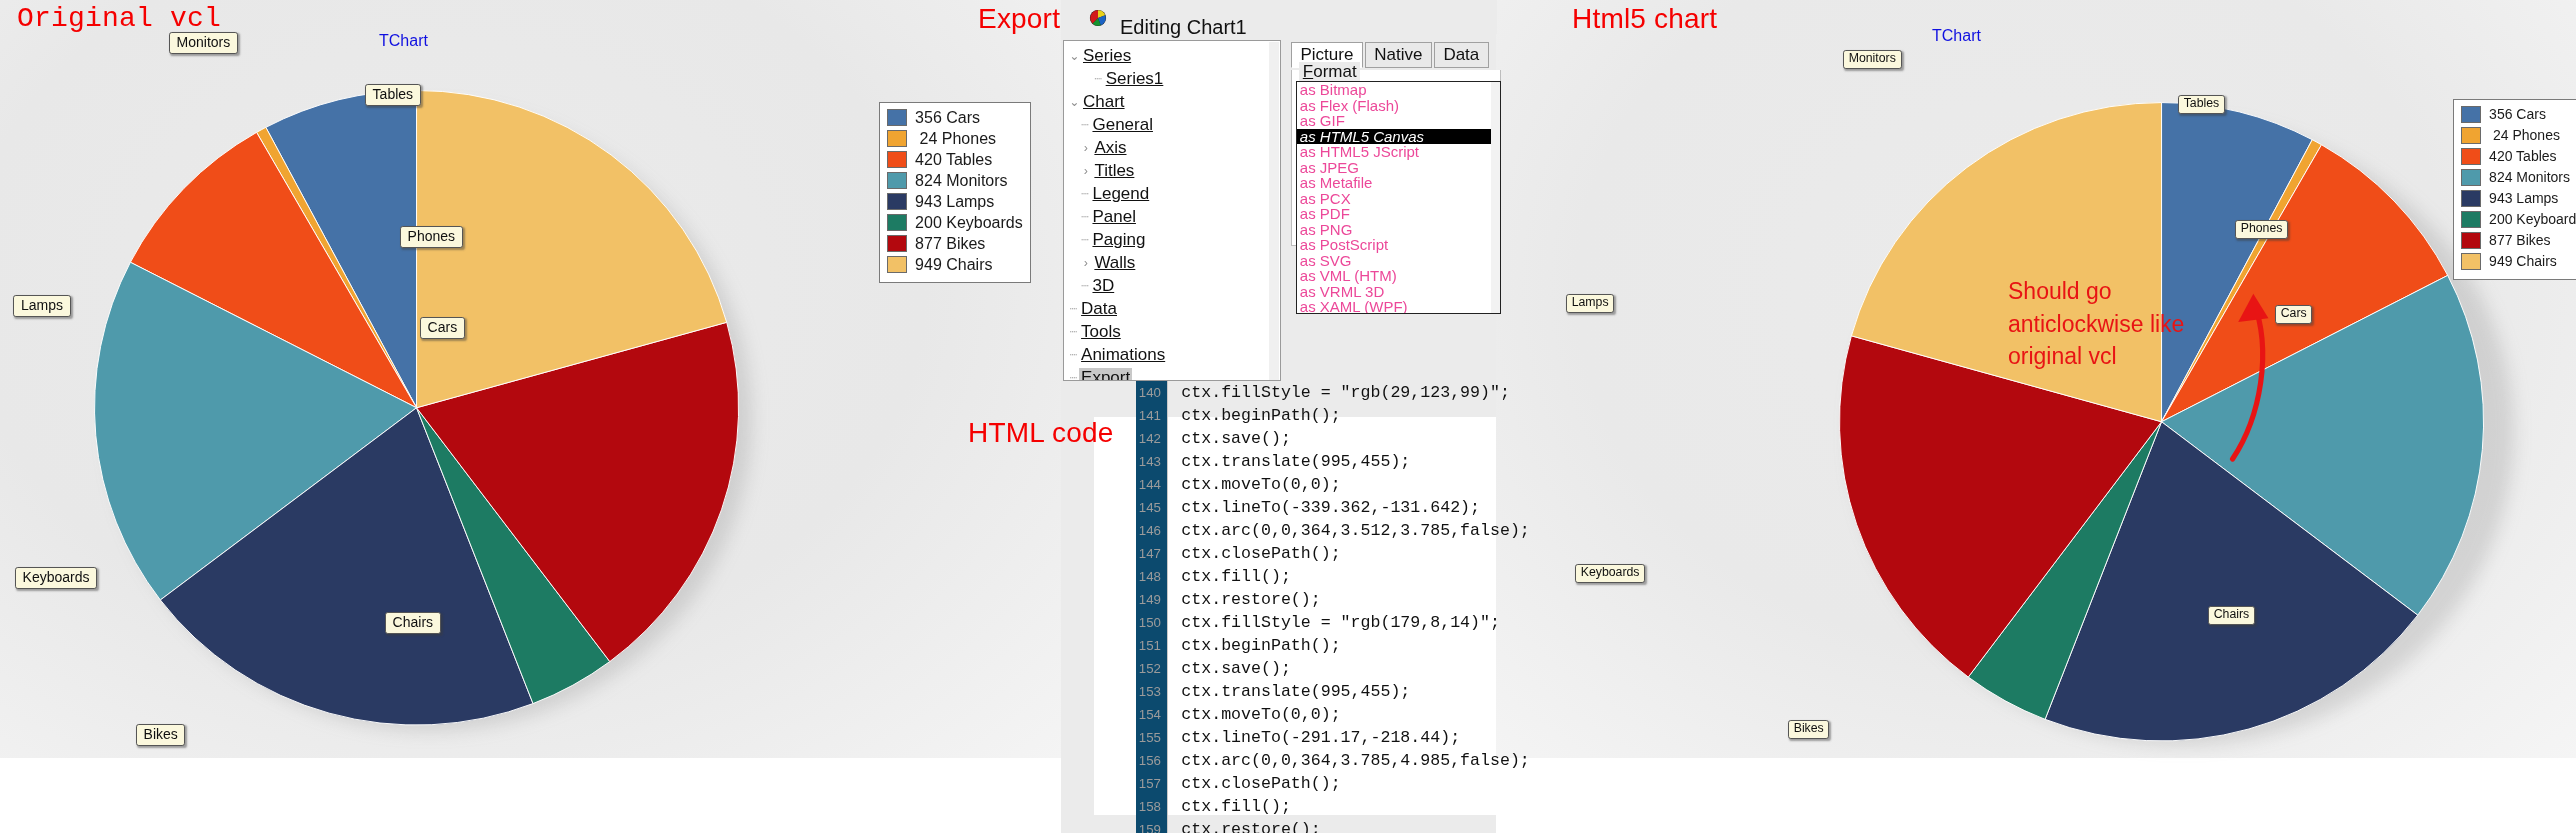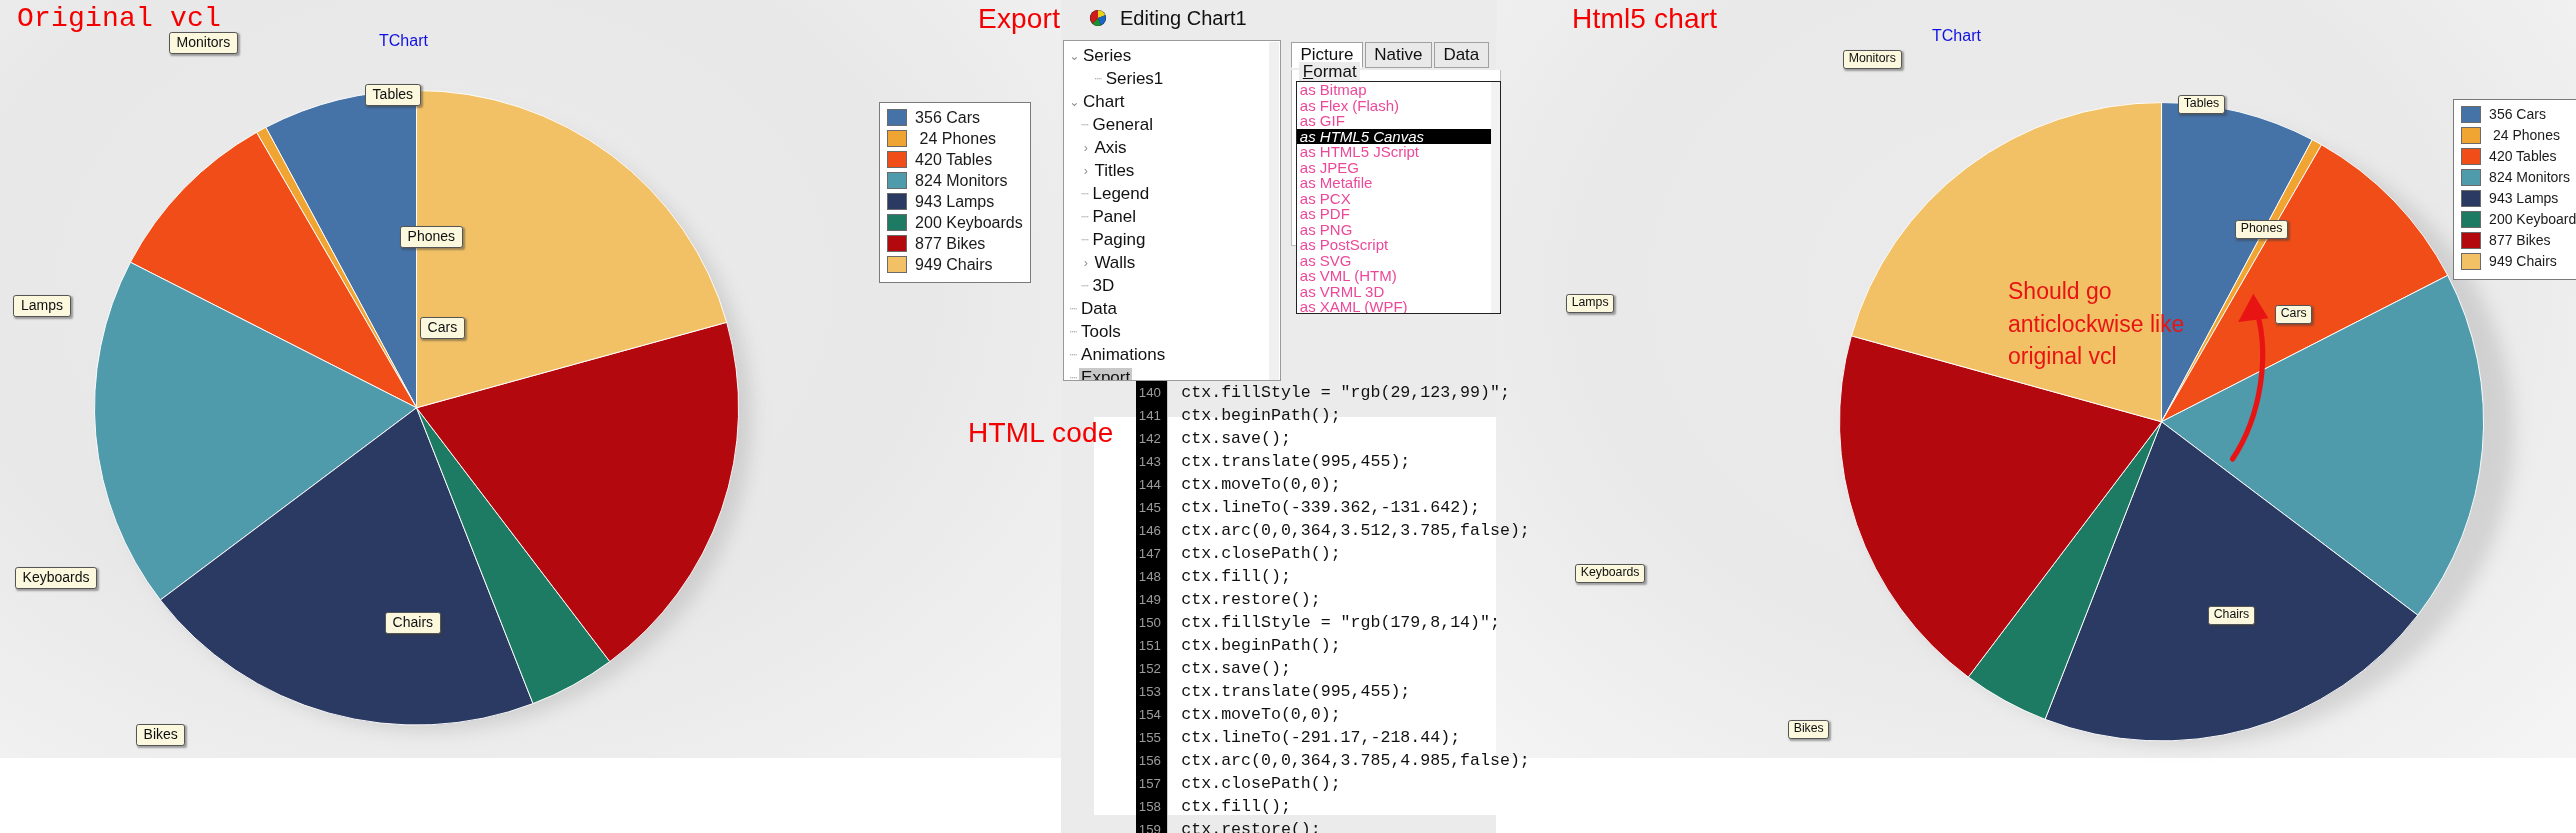--- a/index.html
+++ b/index.html
@@ -83,40 +83,40 @@
     color:#e81414; font-size:23px; line-height:1.42;
     font-family:"Liberation Sans", sans-serif;
   }
 
   
   .dlg-titlebar {
     position:absolute; left:1061px; top:0px; width:436px; height:34px;
     background:#ebebeb;
   }
   #dlg-title-text {
-    position:absolute; left:1120px; top:7px; font-size:20px; color:#111;
+    position:absolute; left:1120px; top:16px; font-size:20px; color:#111;
     font-family:"Liberation Sans", sans-serif; white-space:nowrap;
   }
   #dlg-icon { position:absolute; left:1089px; top:8.5px; width:18px; height:18px; }
 
   .tree-panel {
     position:absolute; left:1063px; top:40px; width:218px; height:341px;
     background:#ffffff; border:0.9px solid #9a9a9a; overflow:hidden;
   }
   .tree-scroll-v {
     position:absolute; right:0.9px; top:0.9px; width:10.4px; height:339px; background:#f0f0f0;
   }
   .tree-list { position:absolute; left:3.8px; top:3.8px; width:199px; }
   .tree-item {
     display:flex; align-items:center; height:23px; font-size:17px; color:#111;
     font-family:"Liberation Sans", sans-serif; white-space:nowrap;
   }
   .tw { width:13.3px; display:inline-block; text-align:center; color:#8e8e8e; font-size:12.3px; }
   .tdash { width:11.4px; display:inline-block; color:#9a9a9a; font-size:12.3px; text-align:center;}
-  .tree-item .lbl { padding:0 1.9px; }
+  .tree-item .lbl { padding:0 1.9px;text-decoration:underline; }
   .tree-item.selected .lbl { background:#c8c8c8; }
   .indent1 { padding-left:11.4px; }
   .indent2 { padding-left:24.6px; }
 
   .tabs-row { position:absolute; left:1291px; top:42px; height:25.6px; display:flex; }
   .tab {
     font-size:17px; padding:1.9px 8.5px 2.8px 8.5px; border:0.9px solid #a0a0a0;
     background:#e9e9e9; color:#111; margin-right:1.9px; white-space:nowrap;
     font-family:"Liberation Sans", sans-serif;
   }
@@ -141,21 +141,21 @@
     color:#ec4899; white-space:nowrap; font-family:"Liberation Sans", sans-serif;
   }
   .fmt-item.sel { background:#000000; color:#ffffff;font-style:italic; }
   .fmt-scroll { position:absolute; right:0; top:0; width:9.5px; height:100%; background:#f2f2f2; }
 
   
   .code-area { position:absolute; left:1136px; top:381px; width:474px; }
   .code-row { display:flex; align-items:flex-start; height:23px; }
   .code-ln {
     width:32px; text-align:right; padding-right:6px; color:#9b9b9b; font-size:13.3px;
-    background:#000000; font-family:"Liberation Sans", sans-serif; line-height:23px;
+    background:#0c4a6e; font-family:"Liberation Sans", sans-serif; line-height:23px;
     border-right:0.9px solid #c8c8c8; flex:0 0 auto;
   }
   .code-txt {
     font-family:"Liberation Mono", monospace; font-size:16.6px; color:#111;
     padding-left:13.3px; white-space:pre; line-height:23px;
   }
 </style>
 </head>
 <body>
 

